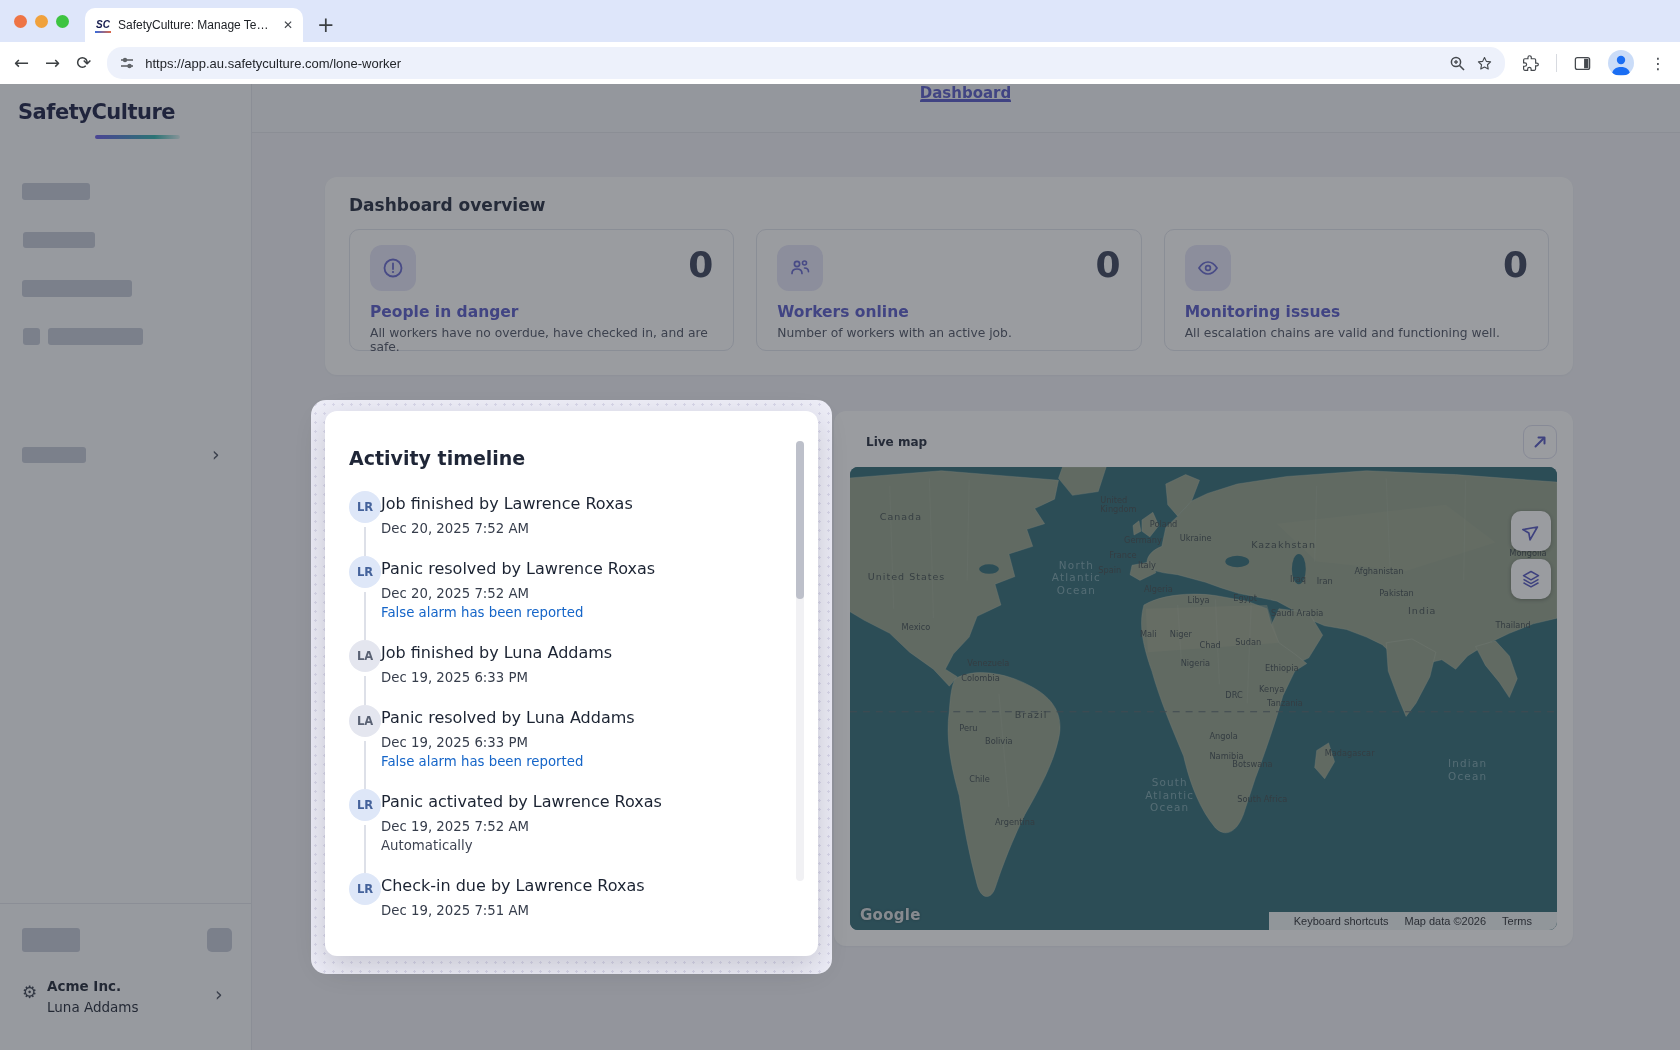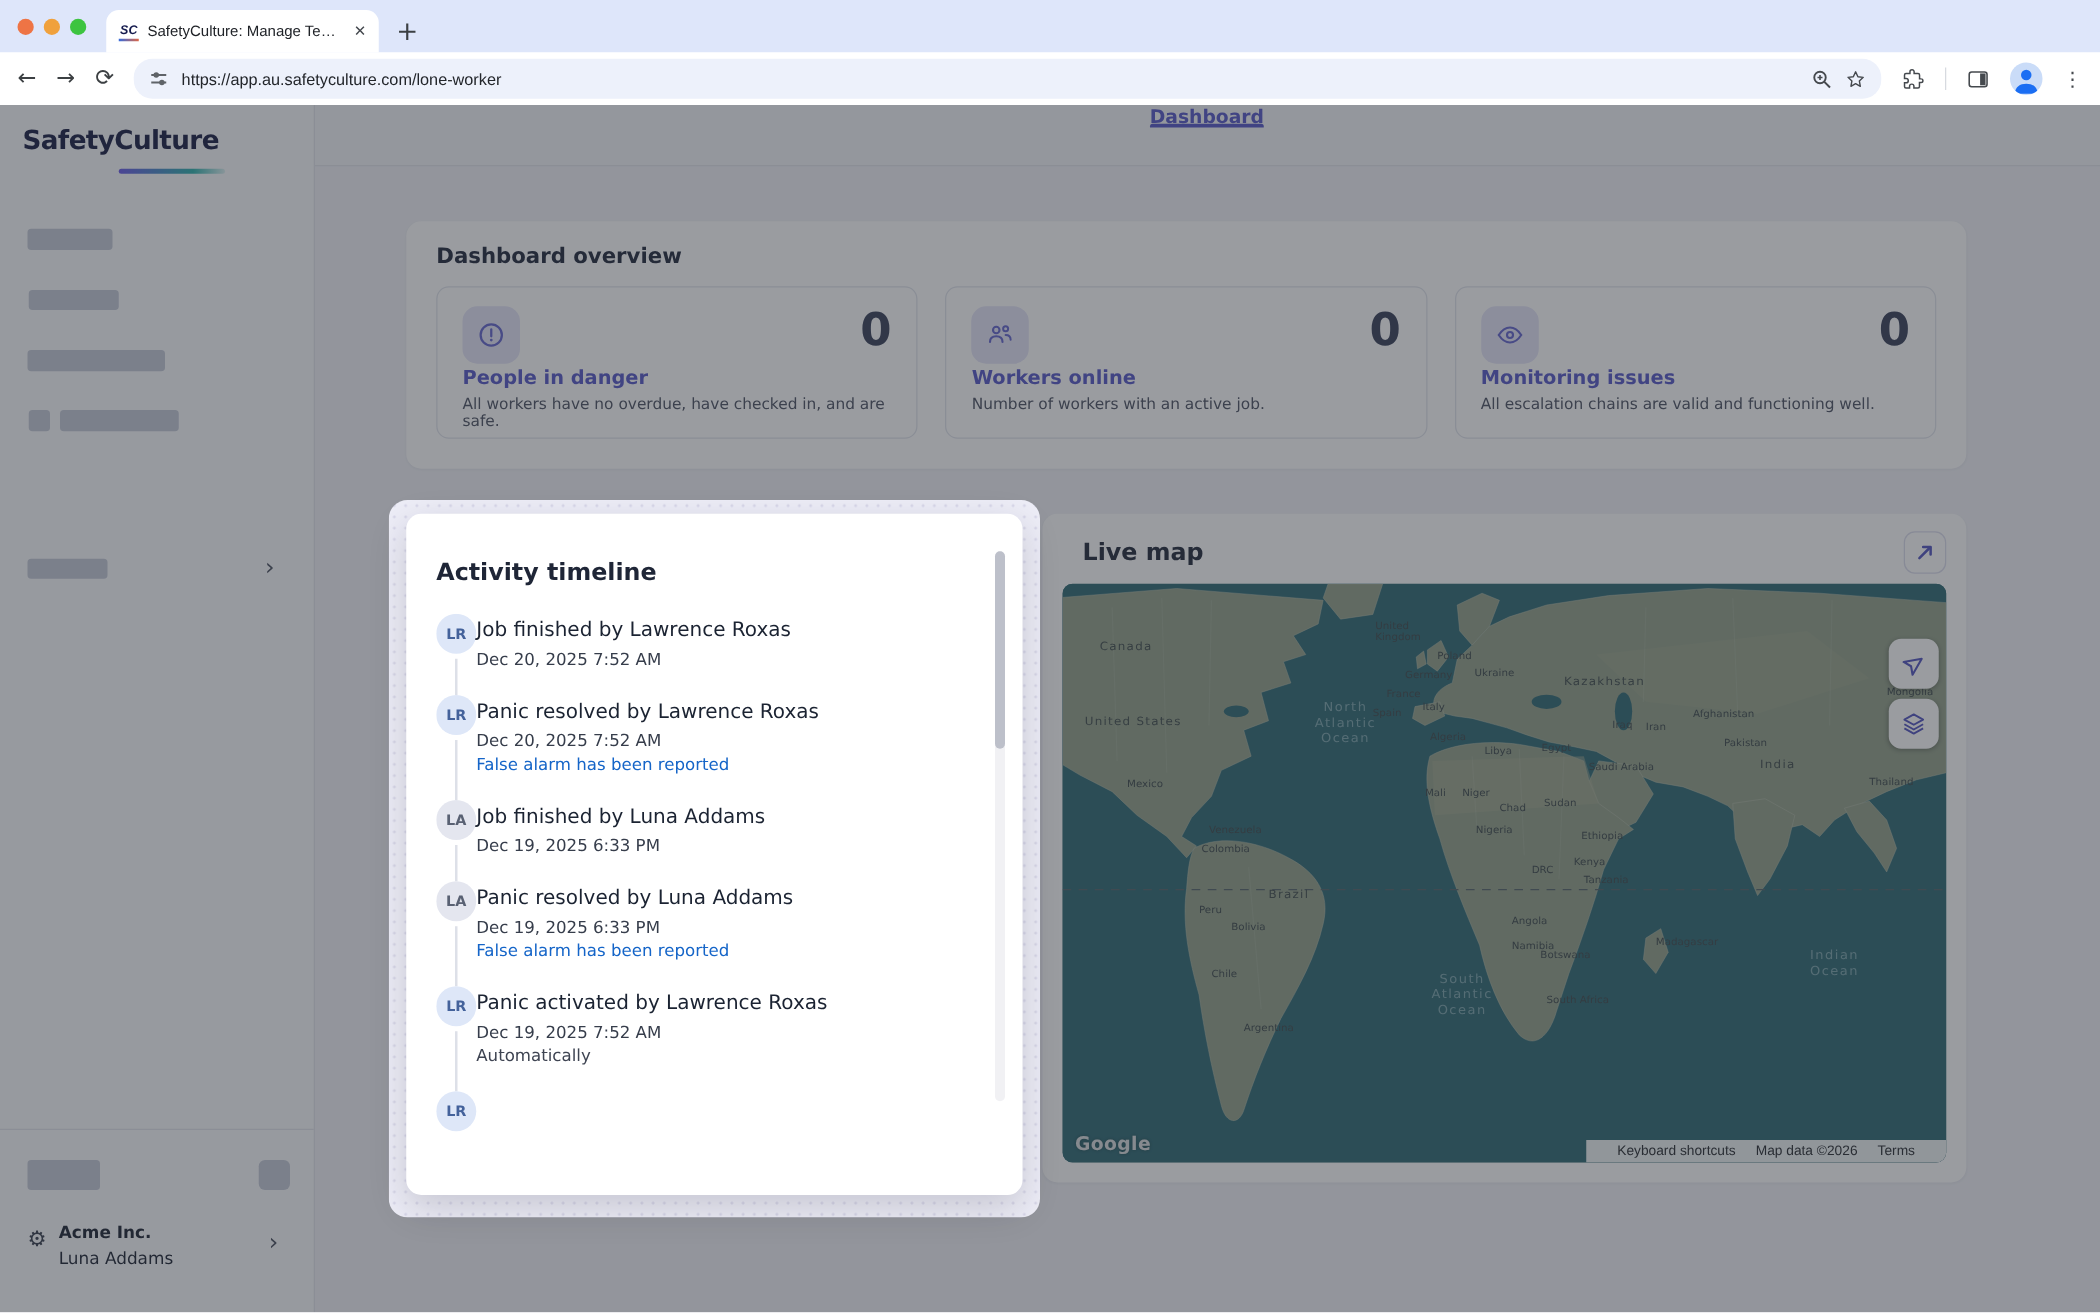--- a/index.html
+++ b/index.html
@@ -53,21 +53,21 @@
 
   
   .content { flex:1; padding:44px 107px 0 73px; position:relative; }
   .overview-card { background:#fff; border-radius:12px; padding:18px 24px 24px; box-shadow:0 1px 2px rgba(20,24,40,.04); }
   .ov-title { font-size:17px; font-weight:700; color:#232A3E; }
   .stat-row { display:flex; gap:22px; margin-top:14px; }
   .stat-card { flex:1; border:1px solid #E1E4EC; border-radius:10px; padding:15px 20px 14px; background:#fff; height:122px; }
   .stat-head { display:flex; align-items:flex-start; }
   .stat-ic { width:46px; height:46px; border-radius:12px; background:#E4E4F8; display:flex; align-items:center; justify-content:center; }
   .stat-num { margin-left:auto; font-size:36px; font-weight:700; color:#39415A; line-height:1; margin-top:2px; }
-  .stat-title { margin-top:2px; font-size:15.5px; font-weight:700; color:#585AC8; }
+  .stat-title { margin-top:12px; font-size:15.5px; font-weight:700; color:#585AC8; }
   .stat-desc { margin-top:5px; font-size:12.3px; color:#4E5464; }
 
   
   .row2 { display:flex; margin-top:36px; }
   .spot-anchor { width:493px; flex:none; position:relative; z-index:30; }
   .spotlight { position:absolute; left:-14px; top:-11px; width:521px; height:574px; border-radius:15px;
     background:#EDEDF7; background-image:radial-gradient(#D8D7E9 1.1px, transparent 1.25px); background-size:9px 9px;
     box-shadow:0 0 0 2500px rgba(40,44,53,0.47); }
   .timeline-card { position:relative; z-index:2; width:493px; height:545px; background:#fff; border-radius:12px;
     box-shadow:0 10px 30px rgba(20,24,40,.18); padding:36px 24px; overflow:hidden; }
@@ -86,21 +86,21 @@
   .tl-note { font-size:13.3px; margin-top:4px; }
   .tl-note:empty { display:none; }
   .tl-note.link { color:#1565C8; }
   .tl-note.plain { color:#3E4452; }
   .tl-scrollbar { position:absolute; right:14px; top:30px; width:8px; height:440px; background:#F1F1F4; border-radius:4px; }
   .tl-thumb { width:8px; height:158px; background:#BDC0CA; border-radius:4px; }
 
   
   .map-card { flex:1; margin-left:16px; background:#fff; border-radius:12px; height:535px; padding:14px 16px 16px; box-shadow:0 1px 2px rgba(20,24,40,.04); min-width:0; }
   .map-head { display:flex; align-items:center; padding-left:16px; }
-  .map-title { font-size:19px; font-weight:700; color:#222A3C; }
+  .map-title { font-size:12px; font-weight:700; color:#222A3C; }
   .expand-btn { margin-left:auto; width:34px; height:34px; border:1.5px solid #DCDDED; border-radius:9px; background:#fff; display:flex; align-items:center; justify-content:center; }
   .map-box { margin-top:8px; height:463px; border-radius:8px; overflow:hidden; position:relative; background:#306A74; }
   .map-box svg.world { position:absolute; inset:0; width:100%; height:100%; }
   .map-btns { position:absolute; right:6px; top:44px; display:flex; flex-direction:column; gap:8px; }
   .map-btn { width:40px; height:40px; border-radius:10px; background:#fff; box-shadow:0 1px 4px rgba(0,0,0,.3); display:flex; align-items:center; justify-content:center; border:none; }
   .google-logo { position:absolute; left:10px; bottom:6px; font-size:15px; font-weight:700; letter-spacing:.3px; color:#E9E9E9; opacity:.92; text-shadow:0 0 3px rgba(0,0,0,.35); }
   .map-attrib { position:absolute; right:0; bottom:0; background:rgba(255,255,255,.92); display:flex; gap:16px; padding:3px 25px; font-size:11px; color:#2B2F33; font-family:"Liberation Sans",sans-serif; }
 
   .map-label { font-size:8.3px; fill:#3F4B4D; }
   .map-label-big { font-size:9.6px; fill:#44504f; letter-spacing:1px; }
@@ -318,20 +318,24 @@
                     <div class="tl-ev-title">Panic activated by Lawrence Roxas</div>
                     <div class="tl-time">Dec 19, 2025 7:52 AM</div>
                     <div class="tl-note plain">Automatically</div>
                   </div>
                 </div>
 
                 <div class="tl-item">
                   <div class="rail">
                       <div class="tl-avatar lr">LR</div>
                     </div>
+                  <div class="tl-body">
+                    <div class="tl-ev-title">Check-in due by Lawrence Roxas</div>
+                    <div class="tl-time">Dec 19, 2025 7:51 AM</div>
+                  </div>
                 </div>
 
               </div>
               <div class="tl-scrollbar">
                   <div class="tl-thumb"></div>
                 </div>
             </div>
           </div>
 
           <section class="map-card">

